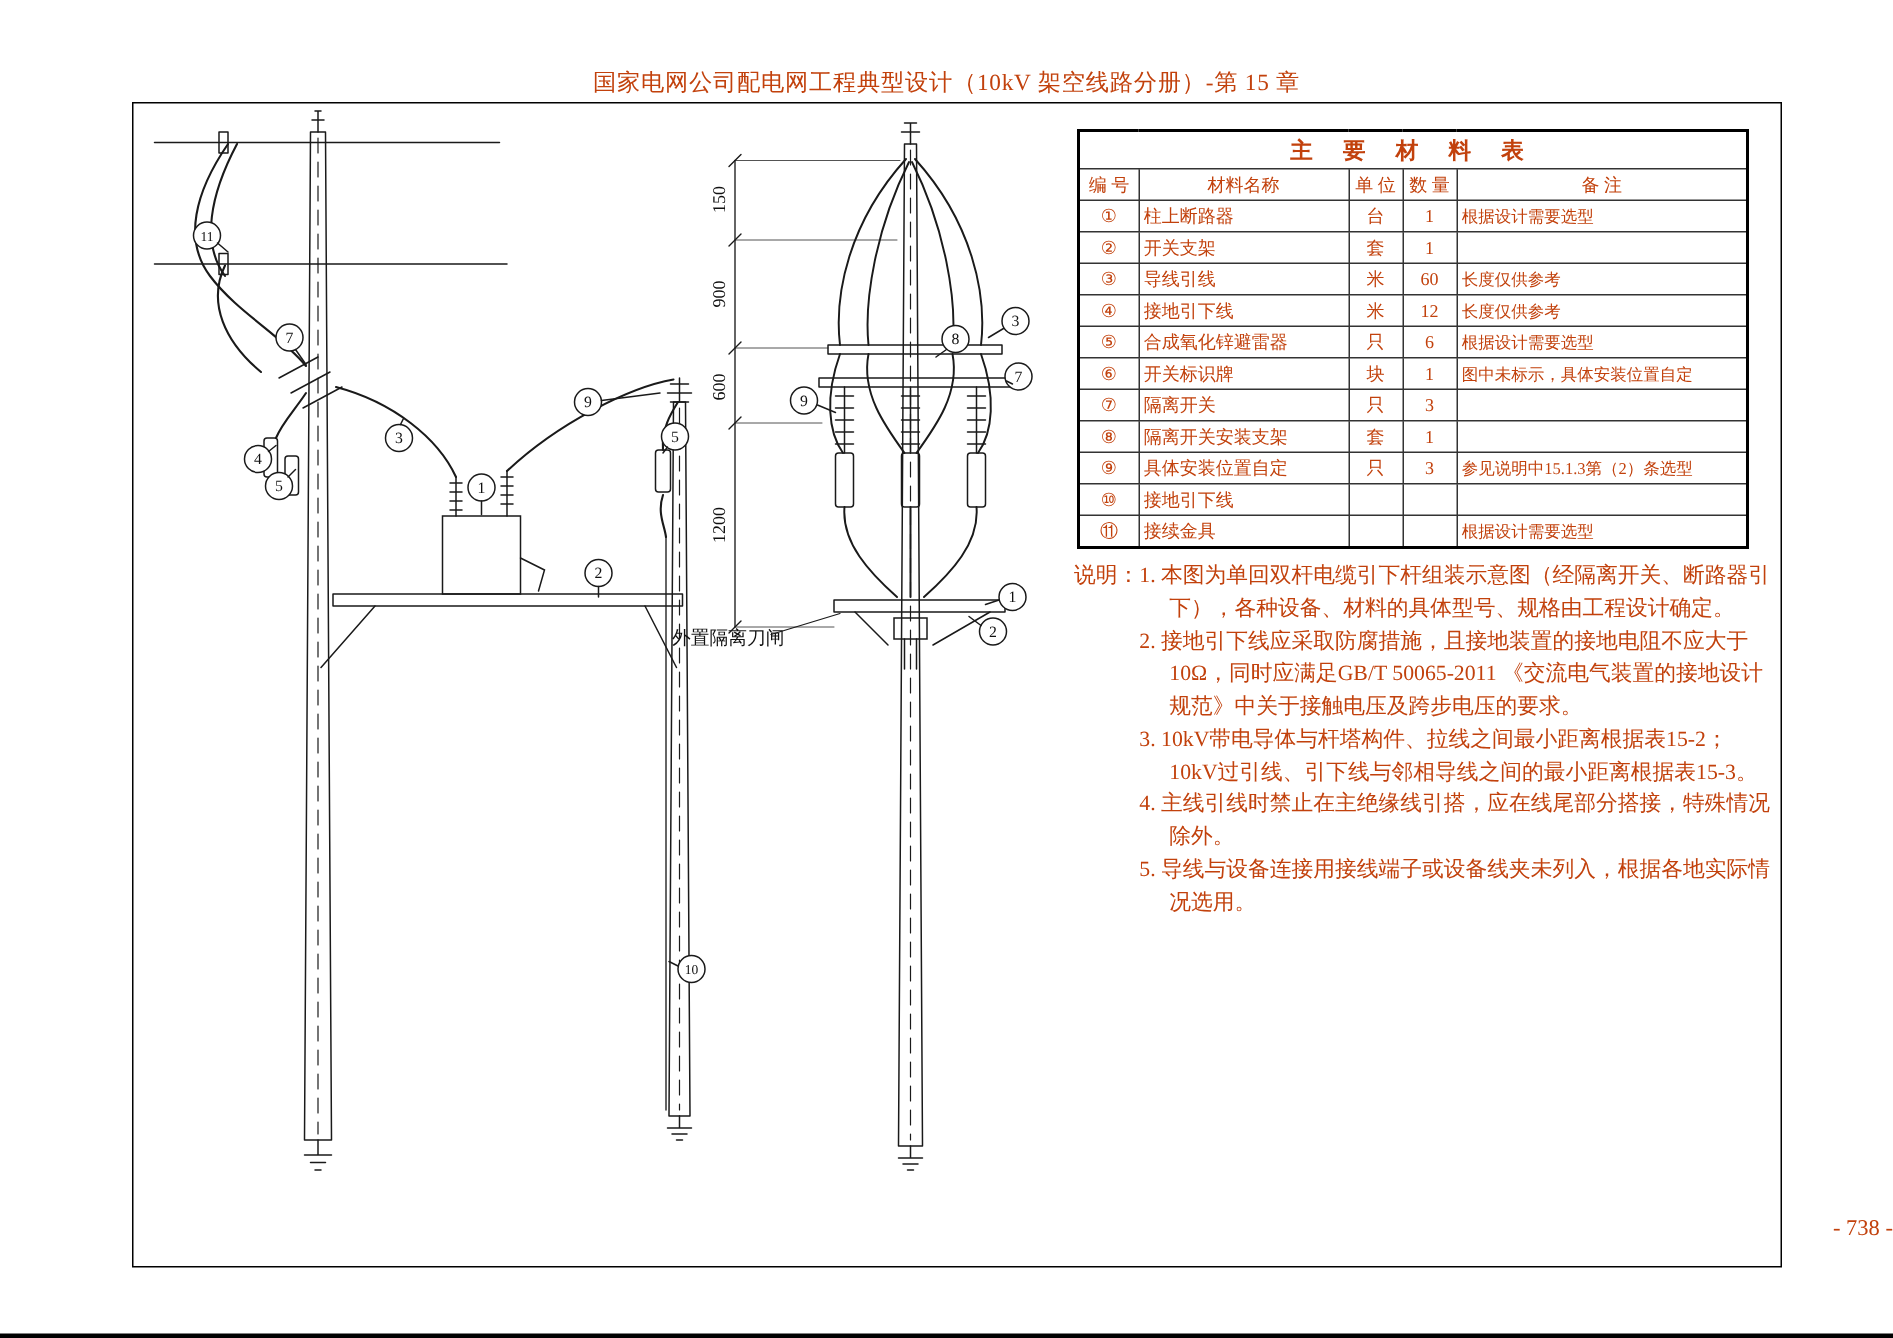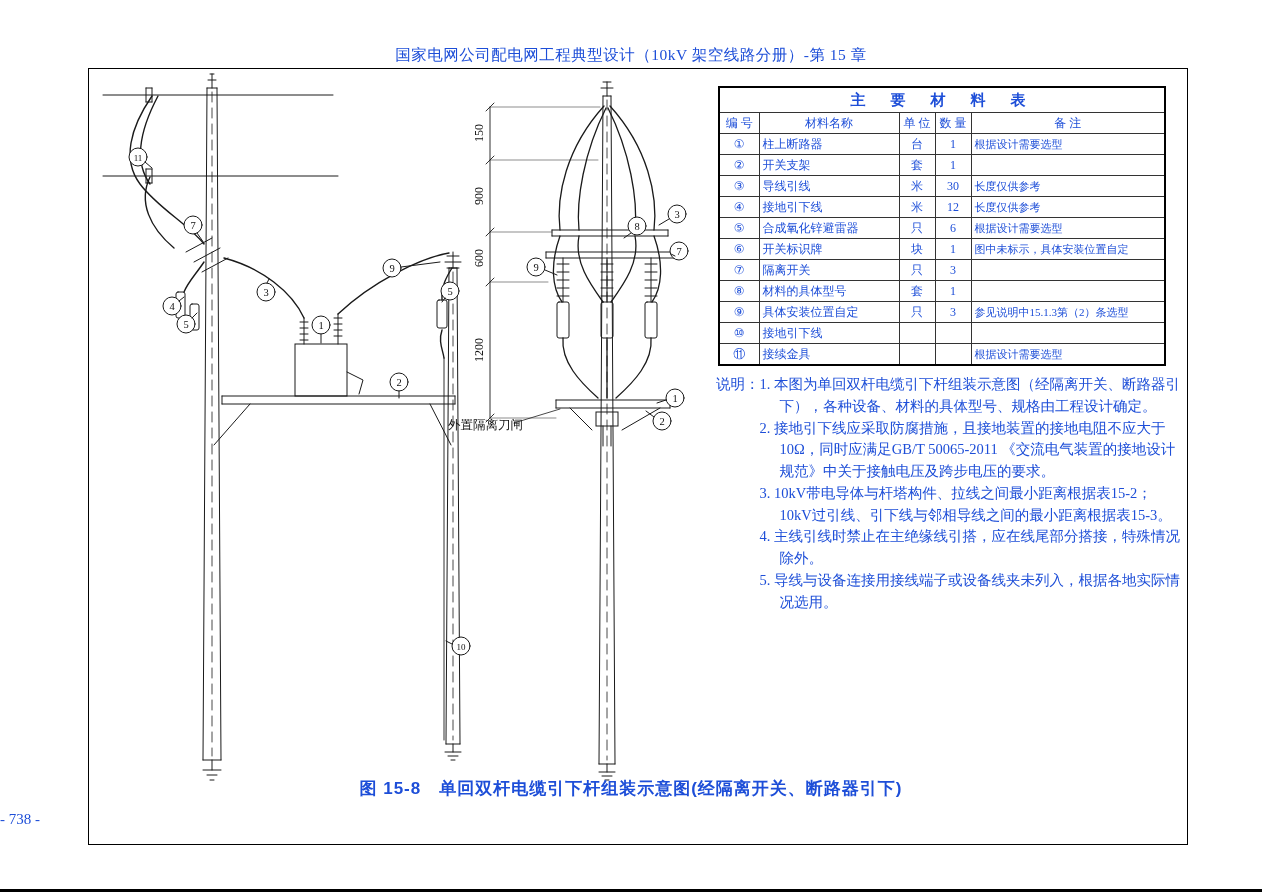--- a/index.html
+++ b/index.html
@@ -1,45 +1,45 @@
 <!DOCTYPE html>
 <html><head>
 <meta charset="utf-8">
 <style>
   html,body{margin:0;padding:0;background:#e8e8e8;}
   .page{position:relative;width:1262px;height:892px;background:#ffffff;
-        font-family:"Liberation Serif","DejaVu Serif",serif;color:#1d4ed8;overflow:hidden;}
+        font-family:"Liberation Serif","DejaVu Serif",serif;color:#c2410c;overflow:hidden;}
   .header-title{position:absolute;top:45px;left:0;width:100%;text-align:center;
         font-size:15.5px;letter-spacing:0.5px;}
   .frame{position:absolute;left:88px;top:68px;width:1100px;height:777px;
         border:1.5px solid #000;box-sizing:border-box;}
   svg.drawing{position:absolute;left:0;top:0;}
 
   table.materials-table{position:absolute;left:718px;top:86px;width:448px;
         border-collapse:collapse;table-layout:fixed;font-size:12px;
         border:2px solid #000;background:#fff;}
   table.materials-table th,table.materials-table td{
         border:1px solid #333;padding:1px 3px;height:18px;
         white-space:nowrap;overflow:hidden;font-weight:normal;}
   table.materials-table th.title{font-size:15px;font-weight:bold;letter-spacing:8px;
-        text-align:center;height:22px;font-family:Liberation Mono, monospace;}
+        text-align:center;height:22px;font-family:Liberation Sans, sans-serif;}
   table.materials-table th{}
   table.materials-table td.c{text-align:center;}
   table.materials-table td.note{font-size:11px;}
 
   .notes{position:absolute;left:716px;top:374px;width:466px;font-size:14.5px;
         line-height:1.5;display:flex;justify-content:space-between;}
   .notes-label{white-space:nowrap;flex:0 0 auto;}
   .notes-items{flex:1 1 auto;}
   .note-item{padding-left:20px;text-indent:-20px;}
 
   .caption{position:absolute;top:777px;left:0;width:100%;text-align:center;
         font-family:"Liberation Sans","DejaVu Sans",sans-serif;
         font-weight:700;font-size:17px;letter-spacing:1px;}
-  .pagenum{position:absolute;top:811px;left:0;width:100%;text-align:left;font-size:15px;}
+  .pagenum{position:absolute;top:811px;left:0;width:100%;text-align:right;font-size:15px;}
   .page-bottom-edge{position:absolute;left:0;bottom:0;width:100%;height:3px;background:#000;}
 </style>
 </head>
 <body>
 
 <div class="page">
 
   <div class="header-title">国家电网公司配电网工程典型设计（10kV 架空线路分册）-第 15 章</div>
   <div class="frame"></div>
 
@@ -294,21 +294,21 @@
           <td class="c">②</td>
           <td>开关支架</td>
           <td class="c">套</td>
           <td class="c">1</td>
           <td class="note"></td>
         </tr>
       <tr>
           <td class="c">③</td>
           <td>导线引线</td>
           <td class="c">米</td>
-          <td class="c">30</td>
+          <td class="c">60</td>
           <td class="note">长度仅供参考</td>
         </tr>
       <tr>
           <td class="c">④</td>
           <td>接地引下线</td>
           <td class="c">米</td>
           <td class="c">12</td>
           <td class="note">长度仅供参考</td>
         </tr>
       <tr>
@@ -327,21 +327,21 @@
         </tr>
       <tr>
           <td class="c">⑦</td>
           <td>隔离开关</td>
           <td class="c">只</td>
           <td class="c">3</td>
           <td class="note"></td>
         </tr>
       <tr>
           <td class="c">⑧</td>
-          <td>材料的具体型号</td>
+          <td>隔离开关安装支架</td>
           <td class="c">套</td>
           <td class="c">1</td>
           <td class="note"></td>
         </tr>
       <tr>
           <td class="c">⑨</td>
           <td>具体安装位置自定</td>
           <td class="c">只</td>
           <td class="c">3</td>
           <td class="note">参见说明中15.1.3第（2）条选型</td>
@@ -367,17 +367,16 @@
     <div class="notes-label">说明：</div>
     <div class="notes-items">
       <div class="note-item">1. 本图为单回双杆电缆引下杆组装示意图（经隔离开关、断路器引下），各种设备、材料的具体型号、规格由工程设计确定。</div>
       <div class="note-item">2. 接地引下线应采取防腐措施，且接地装置的接地电阻不应大于10Ω，同时应满足GB/T 50065-2011 《交流电气装置的接地设计规范》中关于接触电压及跨步电压的要求。</div>
       <div class="note-item">3. 10kV带电导体与杆塔构件、拉线之间最小距离根据表15-2；10kV过引线、引下线与邻相导线之间的最小距离根据表15-3。</div>
       <div class="note-item">4. 主线引线时禁止在主绝缘线引搭，应在线尾部分搭接，特殊情况除外。</div>
       <div class="note-item">5. 导线与设备连接用接线端子或设备线夹未列入，根据各地实际情况选用。</div>
     </div>
   </div>
 
-  <div class="caption">图 15-8　单回双杆电缆引下杆组装示意图(经隔离开关、断路器引下)</div>
   <div class="pagenum">- 738 -</div>
   <div class="page-bottom-edge"></div>
 
 </div>
 
 </body></html>

